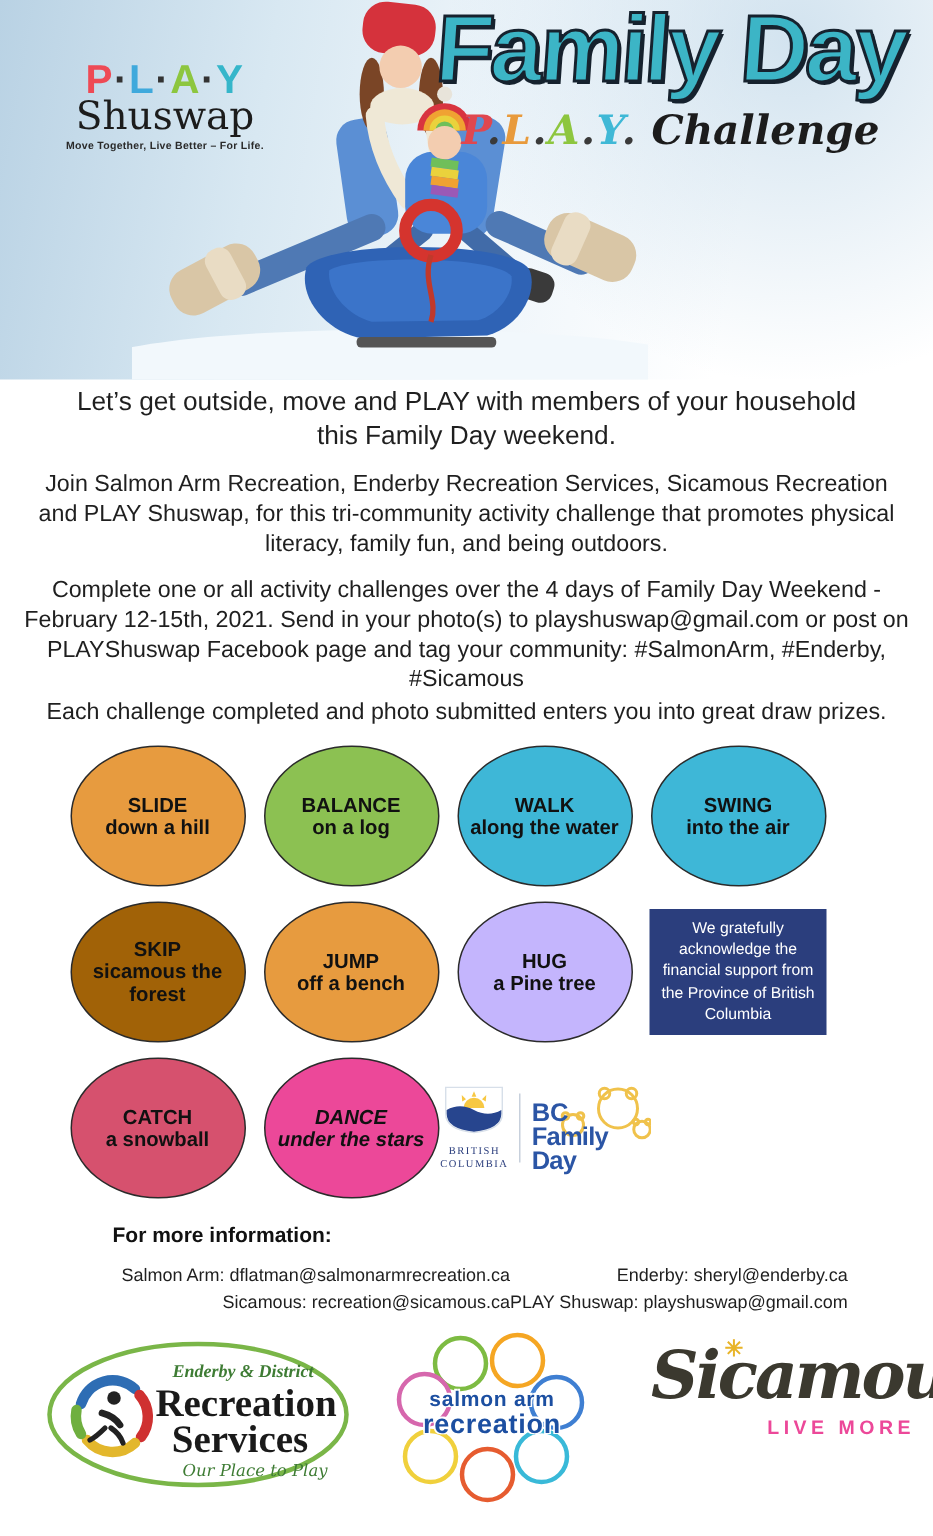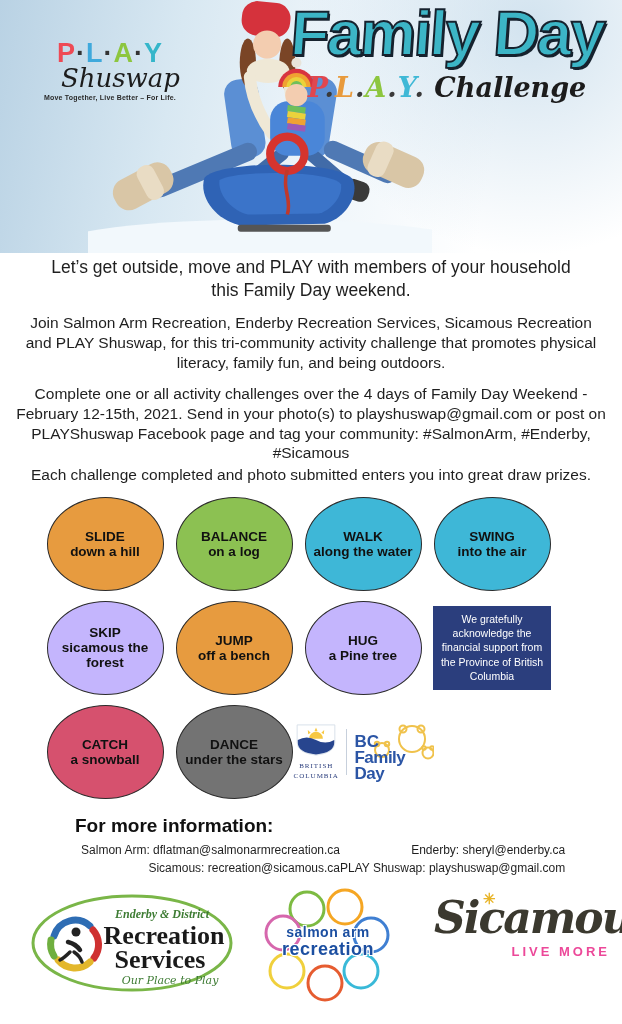--- a/index.html
+++ b/index.html
@@ -14,21 +14,21 @@
   .hero {
     position:absolute; left:0; top:0; width:622px; height:253px;
     background:
       radial-gradient(circle at 85% 10%, rgba(173,204,226,.55), rgba(255,255,255,0) 40%),
       linear-gradient(100deg, #b9d2e4 0%, #d8e8f2 28%, #eef5fa 52%, #ffffff 78%);
   }
   .hero-photo { position:absolute; left:88px; top:0; width:344px; height:253px; }
 
   .brand { position:absolute; left:40px; top:40px; width:140px; text-align:center; }
   .brand-letters { font-weight:bold; font-size:27px; letter-spacing:1px; line-height:1; }
-  .brand-name { font-family:"DejaVu Serif", serif; font-style:italic; font-size:26px; color:#1c1c1c; line-height:1; margin-top:-2px;text-align:right; }
+  .brand-name { font-family:"DejaVu Serif", serif; font-size:26px; color:#1c1c1c; line-height:1; margin-top:-2px; }
   .brand-tagline { font-size:7px; font-weight:bold; color:#2a2a2a; margin-top:3px; letter-spacing:.2px; }
 
   .title-block { position:absolute; right:2px; top:4px; width:346px; text-align:center; }
   .main-title {
     font-size:63px; font-weight:bold; letter-spacing:-2px; line-height:.95;
     transform:skewX(-4deg); color:#3cb5c6;
     -webkit-text-stroke:2px #16222e; text-stroke:2px #16222e;
     text-shadow:2px 2px 0 #16222e;
   }
   .sub-title { margin-top:8px; font-family:"DejaVu Serif", serif; font-style:italic; font-size:27px; font-weight:bold; color:#1c1c1c; }
@@ -67,21 +67,21 @@
   .bc-shield { text-align:center; }
   .bc-shield-caption { font-family:"Liberation Serif", serif; font-size:7px; letter-spacing:1px; color:#2b3e7d; line-height:1.2; margin-top:1px; }
   .bcfd-divider { width:1.5px; height:46px; background:#c7d0dc; }
   .fd-wordmark { position:relative; width:78px; height:52px; }
   .fd-bears { position:absolute; right:-2px; top:-4px; }
   .fd-text { position:absolute; left:0; top:8px; color:#2b55a5; font-weight:bold; line-height:.95; }
   .fd-bc { font-size:17px; }
   .fd-day { font-size:17px; letter-spacing:-.5px; }
 
   
-  .info-heading { position:absolute; left:75px; top:815px; font-size:19px; font-weight:bold; color:#111; }
+  .info-heading { position:absolute; left:75px; top:815px; font-size:14px; font-weight:bold; color:#111; }
   .contacts { position:absolute; left:75px; top:841px; width:500px; display:flex; }
   .contacts .col { font-size:12px; color:#1f1f1f; line-height:1.5;text-align:right; }
   .contacts .col.left { width:265px; }
 
   
   .enderby-logo { position:absolute; left:30px; top:892px; }
   .salmonarm-logo { position:absolute; left:255px; top:885px; width:146px; height:124px; }
   .sa-text { position:absolute; left:-4px; top:40px; width:154px; text-align:center; color:#1c4fa1; font-weight:bold; line-height:1.05;
              text-shadow:1px 1px 0 #fff,-1px -1px 0 #fff,1px -1px 0 #fff,-1px 1px 0 #fff; }
   .sa-line1 { font-size:14px; letter-spacing:.5px; }
@@ -203,21 +203,21 @@
       </div>
 
     <div class="cell">
         <div class="oval" style="background: rgb(62, 183, 215);">
       <div class="action">SWING</div>
       <div class="detail">into the air</div>
     </div>
       </div>
 
     <div class="cell">
-        <div class="oval" style="background: #c4b5fd;">
+        <div class="oval" style="background: #a16207;">
       <div class="action">SKIP</div>
       <div class="detail">sicamous the forest</div>
     </div>
       </div>
 
     <div class="cell">
         <div class="oval" style="background: rgb(231, 155, 63);">
       <div class="action">JUMP</div>
       <div class="detail">off a bench</div>
     </div>
@@ -235,21 +235,21 @@
     </div>
 
     <div class="cell">
         <div class="oval" style="background: rgb(214, 81, 110);">
       <div class="action">CATCH</div>
       <div class="detail">a snowball</div>
     </div>
       </div>
 
     <div class="cell">
-        <div class="oval" style="background: #737373;">
+        <div class="oval" style="background: #ec4899; font-style: italic;">
       <div class="action">DANCE</div>
       <div class="detail">under the stars</div>
     </div>
       </div>
 
     <div class="cell">
       <div class="bcfd">
         <div class="bc-shield">
           <svg width="44" height="34" viewBox="0 0 70 52" aria-hidden="true">
             <path d="M5,2 h60 v28 q0,17 -30,20 q-30,-3 -30,-20 z" fill="#ffffff" stroke="#d7dfe9" stroke-width="1.5"></path>

